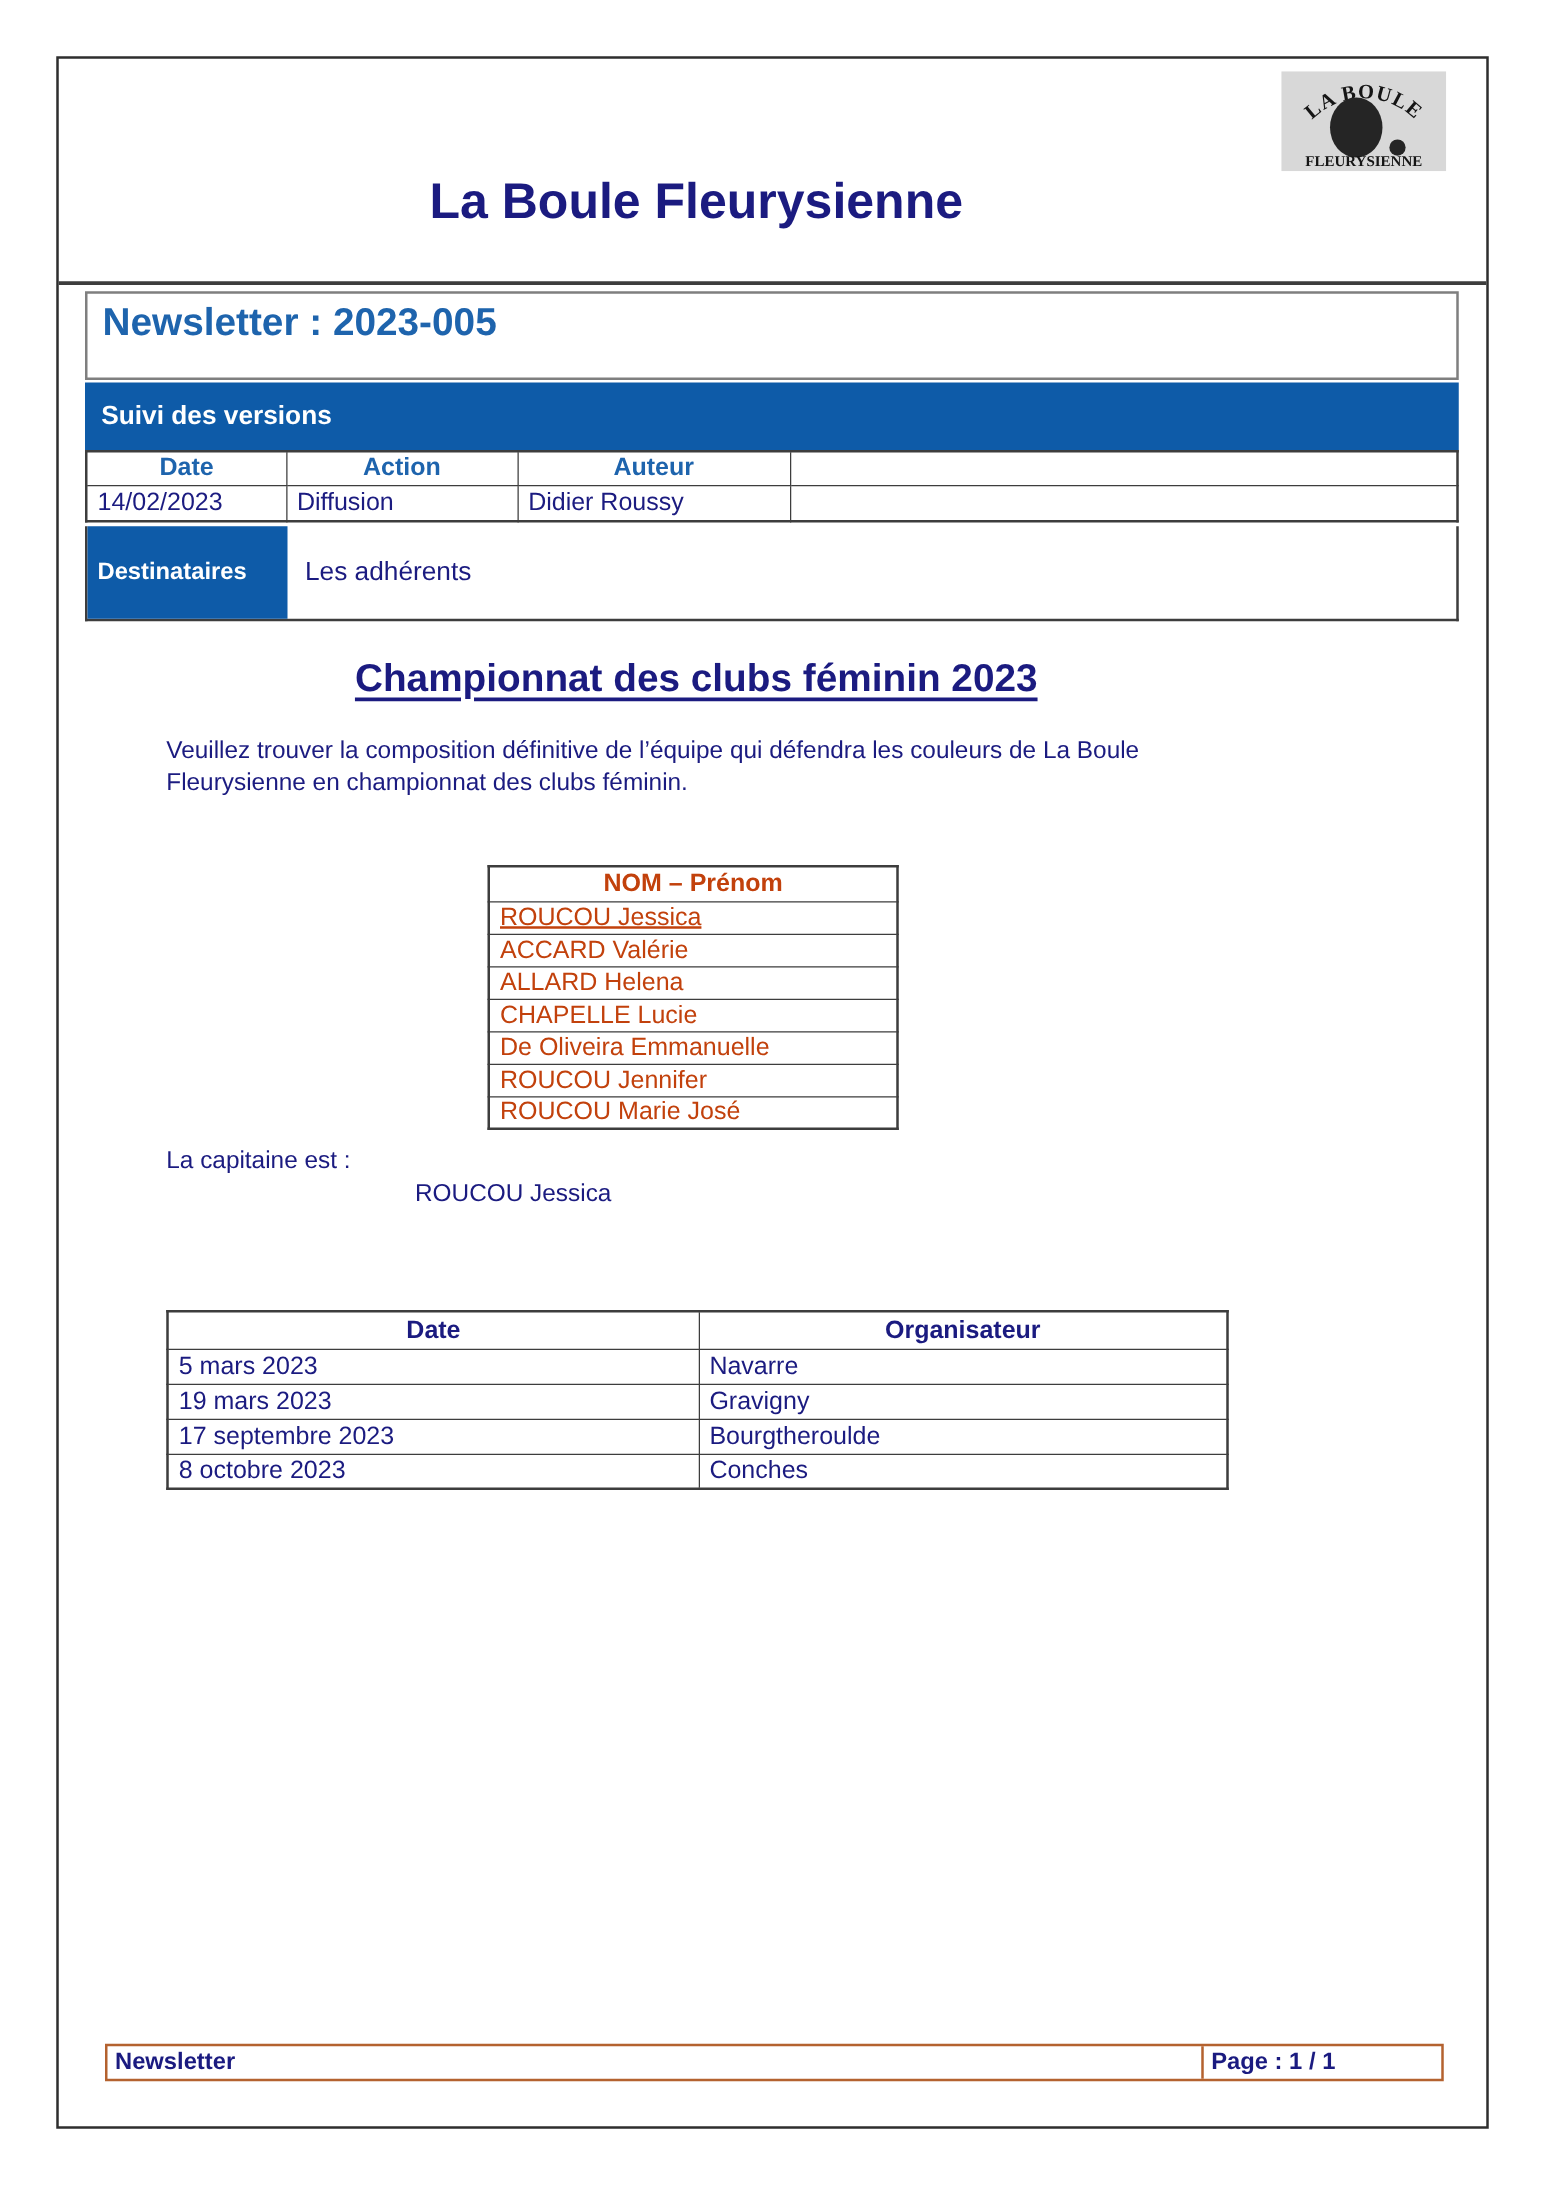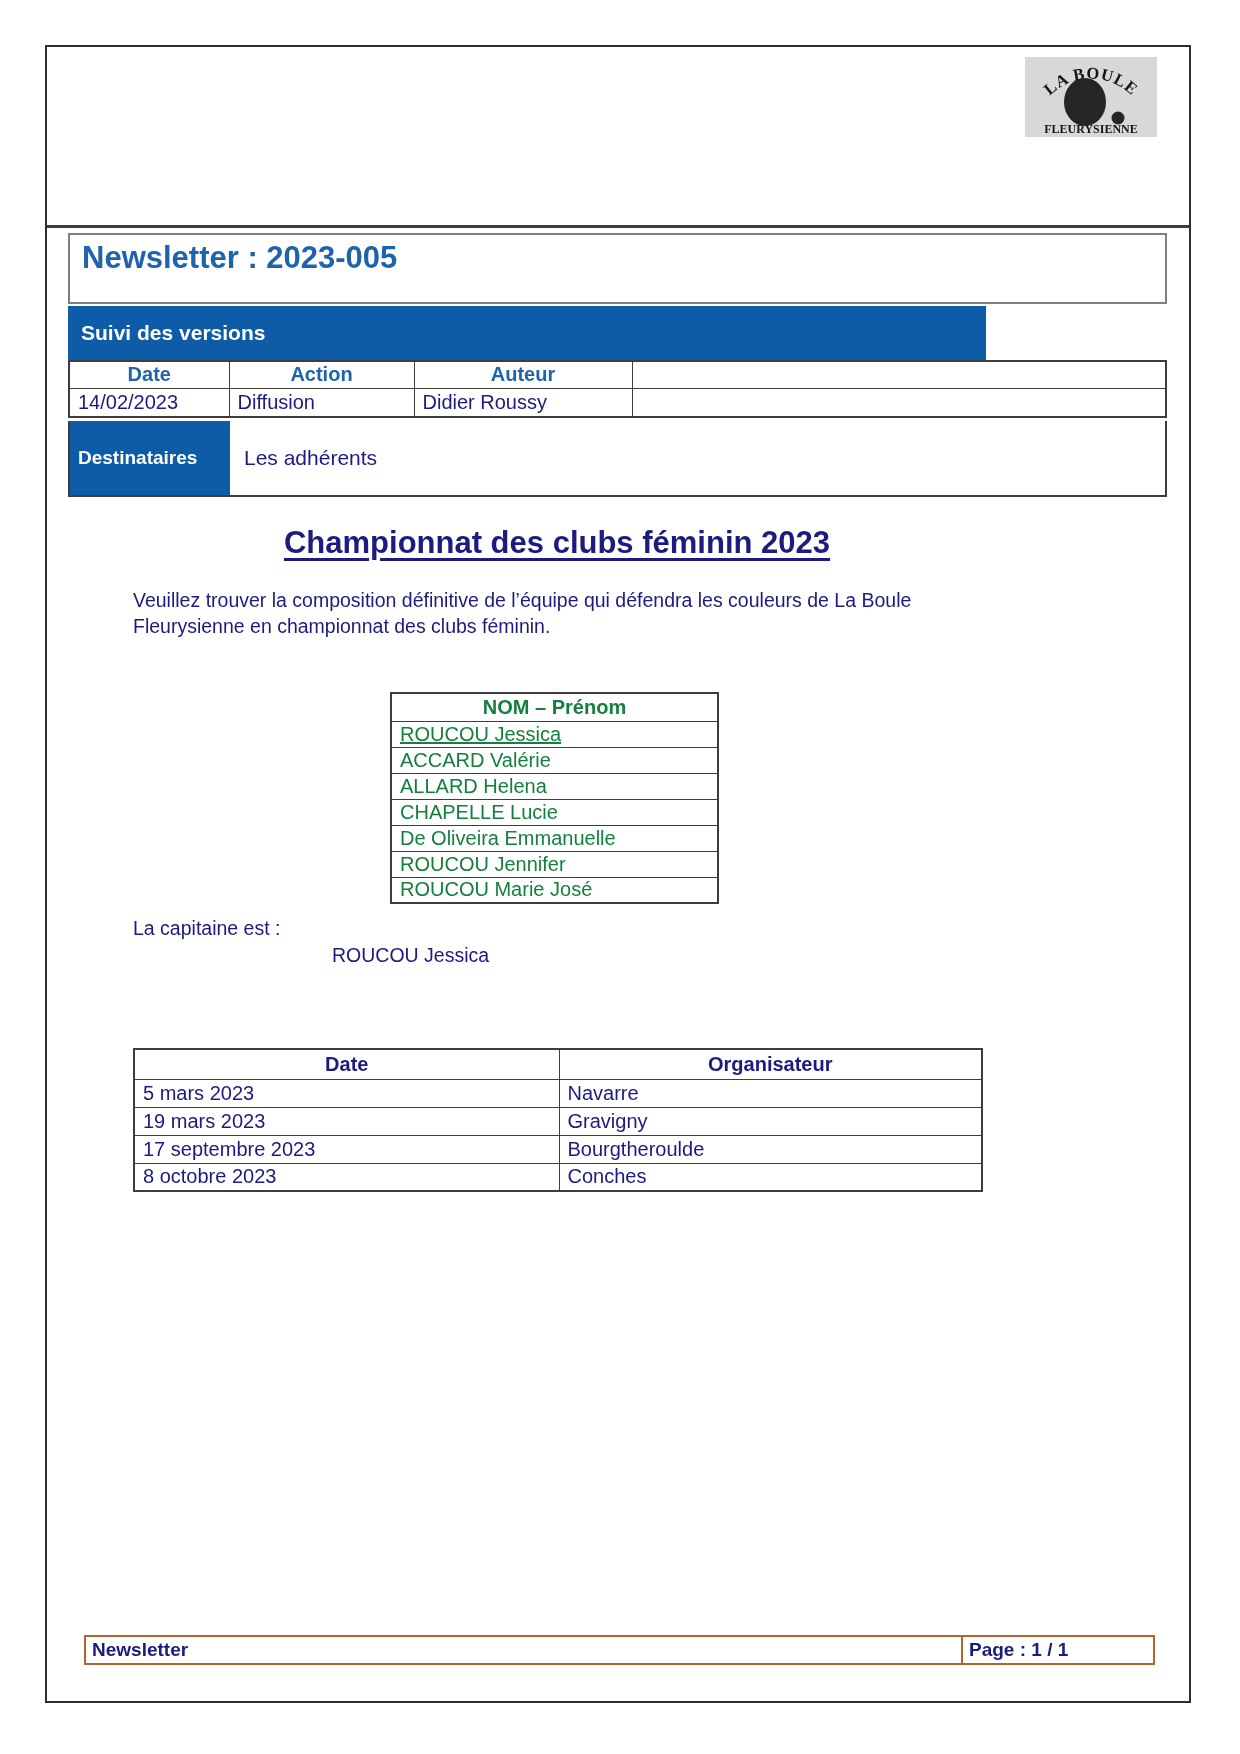--- a/index.html
+++ b/index.html
@@ -12,21 +12,21 @@
 
   .main-title { position:absolute; left:0; top:92px; width:1020px; text-align:center;
                 font-size:40px; font-weight:bold; color:#1b1b80; letter-spacing:0px; }
 
   .title-rule { position:absolute; left:0; right:0; top:178px; height:3px; background:#3d3d3d; }
 
   .nl-box { position:absolute; left:21px; top:186px; width:1099px; height:71px;
             border:2px solid #7f7f7f; background:#ffffff; }
   .nl-box span { display:block; margin:5px 0 0 12px; font-size:31px; font-weight:bold; color:#1e64ad; }
 
-  .suivi { position:absolute; left:21px; top:259px; width:918px; height:54px;
+  .suivi { position:absolute; left:21px; top:259px; width:1099px; height:54px;
            background:#0e5ba8; color:#ffffff; font-size:21px; font-weight:bold;
            line-height:54px; padding-left:13px; }
 
   .vwrap { position:absolute; left:21px; top:313px; width:1099px; }
   table { border-collapse:collapse; }
   .vtable { width:1099px; border:2px solid #3d3d3d; table-layout:fixed; }
   .vtable td { border:1px solid #3d3d3d; overflow:hidden; white-space:nowrap; }
   .vtable .hdr td { height:27px; text-align:center; font-weight:bold; color:#1e64ad; font-size:20px; }
   .vtable .row td { height:29px; color:#1b1b80; font-size:20px; padding-left:8px; }
   .c1{width:160px;} .c2{width:185px;margin-top:16px;} .c3{width:218px;}
@@ -40,21 +40,21 @@
 
   .article-heading { position:absolute; left:0; top:478px; width:1020px; text-align:center;
                      font-size:31px; font-weight:bold; color:#1b1b80;
                      text-decoration:underline; text-underline-offset:5px; }
 
   .intro { position:absolute; left:86px; top:540px; width:790px;
            color:#1b1b80; font-size:19.5px; line-height:26px; }
 
   .team-table { position:absolute; left:343px; top:645px; width:329px;
                 border:2px solid #3d3d3d; table-layout:fixed; }
-  .team-table td { border:1px solid #3d3d3d; color:#15803d; font-size:20px;
+  .team-table td { border:1px solid #3d3d3d; color:#c2410c; font-size:20px;
                    white-space:nowrap; overflow:hidden; }
   .team-table .th td { height:28px; text-align:center; font-weight:bold; }
   .team-table .tr td { height:26px; padding-left:8px; }
   .team-table .tr.u td span { text-decoration:underline; }
 
   .cap-label { position:absolute; left:86px; top:870px; color:#1b1b80; font-size:19.5px; }
   .cap-name  { position:absolute; left:285px; top:897px; color:#1b1b80; font-size:19.5px; }
 
   .sched-intro { position:absolute; left:86px; top:958px; color:#1b1b80; font-size:19.5px; }
 
@@ -86,20 +86,21 @@
         </defs>
       <text font-family="Liberation Serif, serif" font-weight="bold" font-size="16.5" fill="#151515" letter-spacing="1">
         <textPath href="#arcpath" startOffset="50%" text-anchor="middle">LA BOULE</textPath>
       </text>
       <ellipse cx="60" cy="45" rx="21" ry="24" fill="#252525"></ellipse>
       <circle cx="93" cy="61" r="6.5" fill="#252525"></circle>
       <text x="66" y="76" text-anchor="middle" font-family="Liberation Serif, serif" font-weight="bold" font-size="12" fill="#151515">FLEURYSIENNE</text>
     </svg>
   </div>
 
+  <div class="main-title">La Boule Fleurysienne</div>
   <div class="title-rule"></div>
 
   <div class="nl-box">
     <span>Newsletter : 2023-005</span>
   </div>
 
   <div class="suivi">Suivi des versions</div>
 
   <div class="vwrap">
     <table class="vtable">

